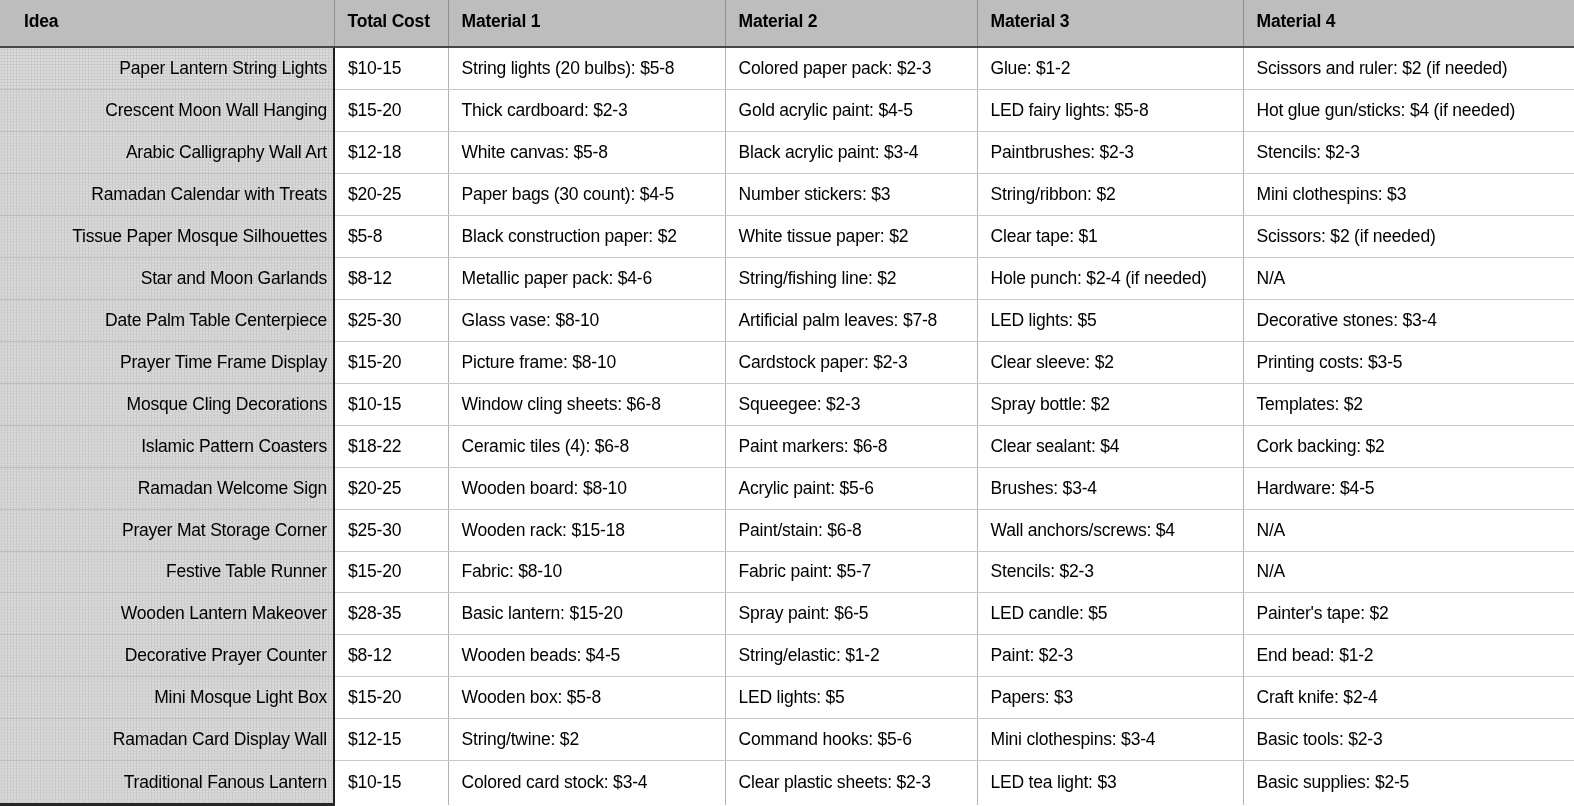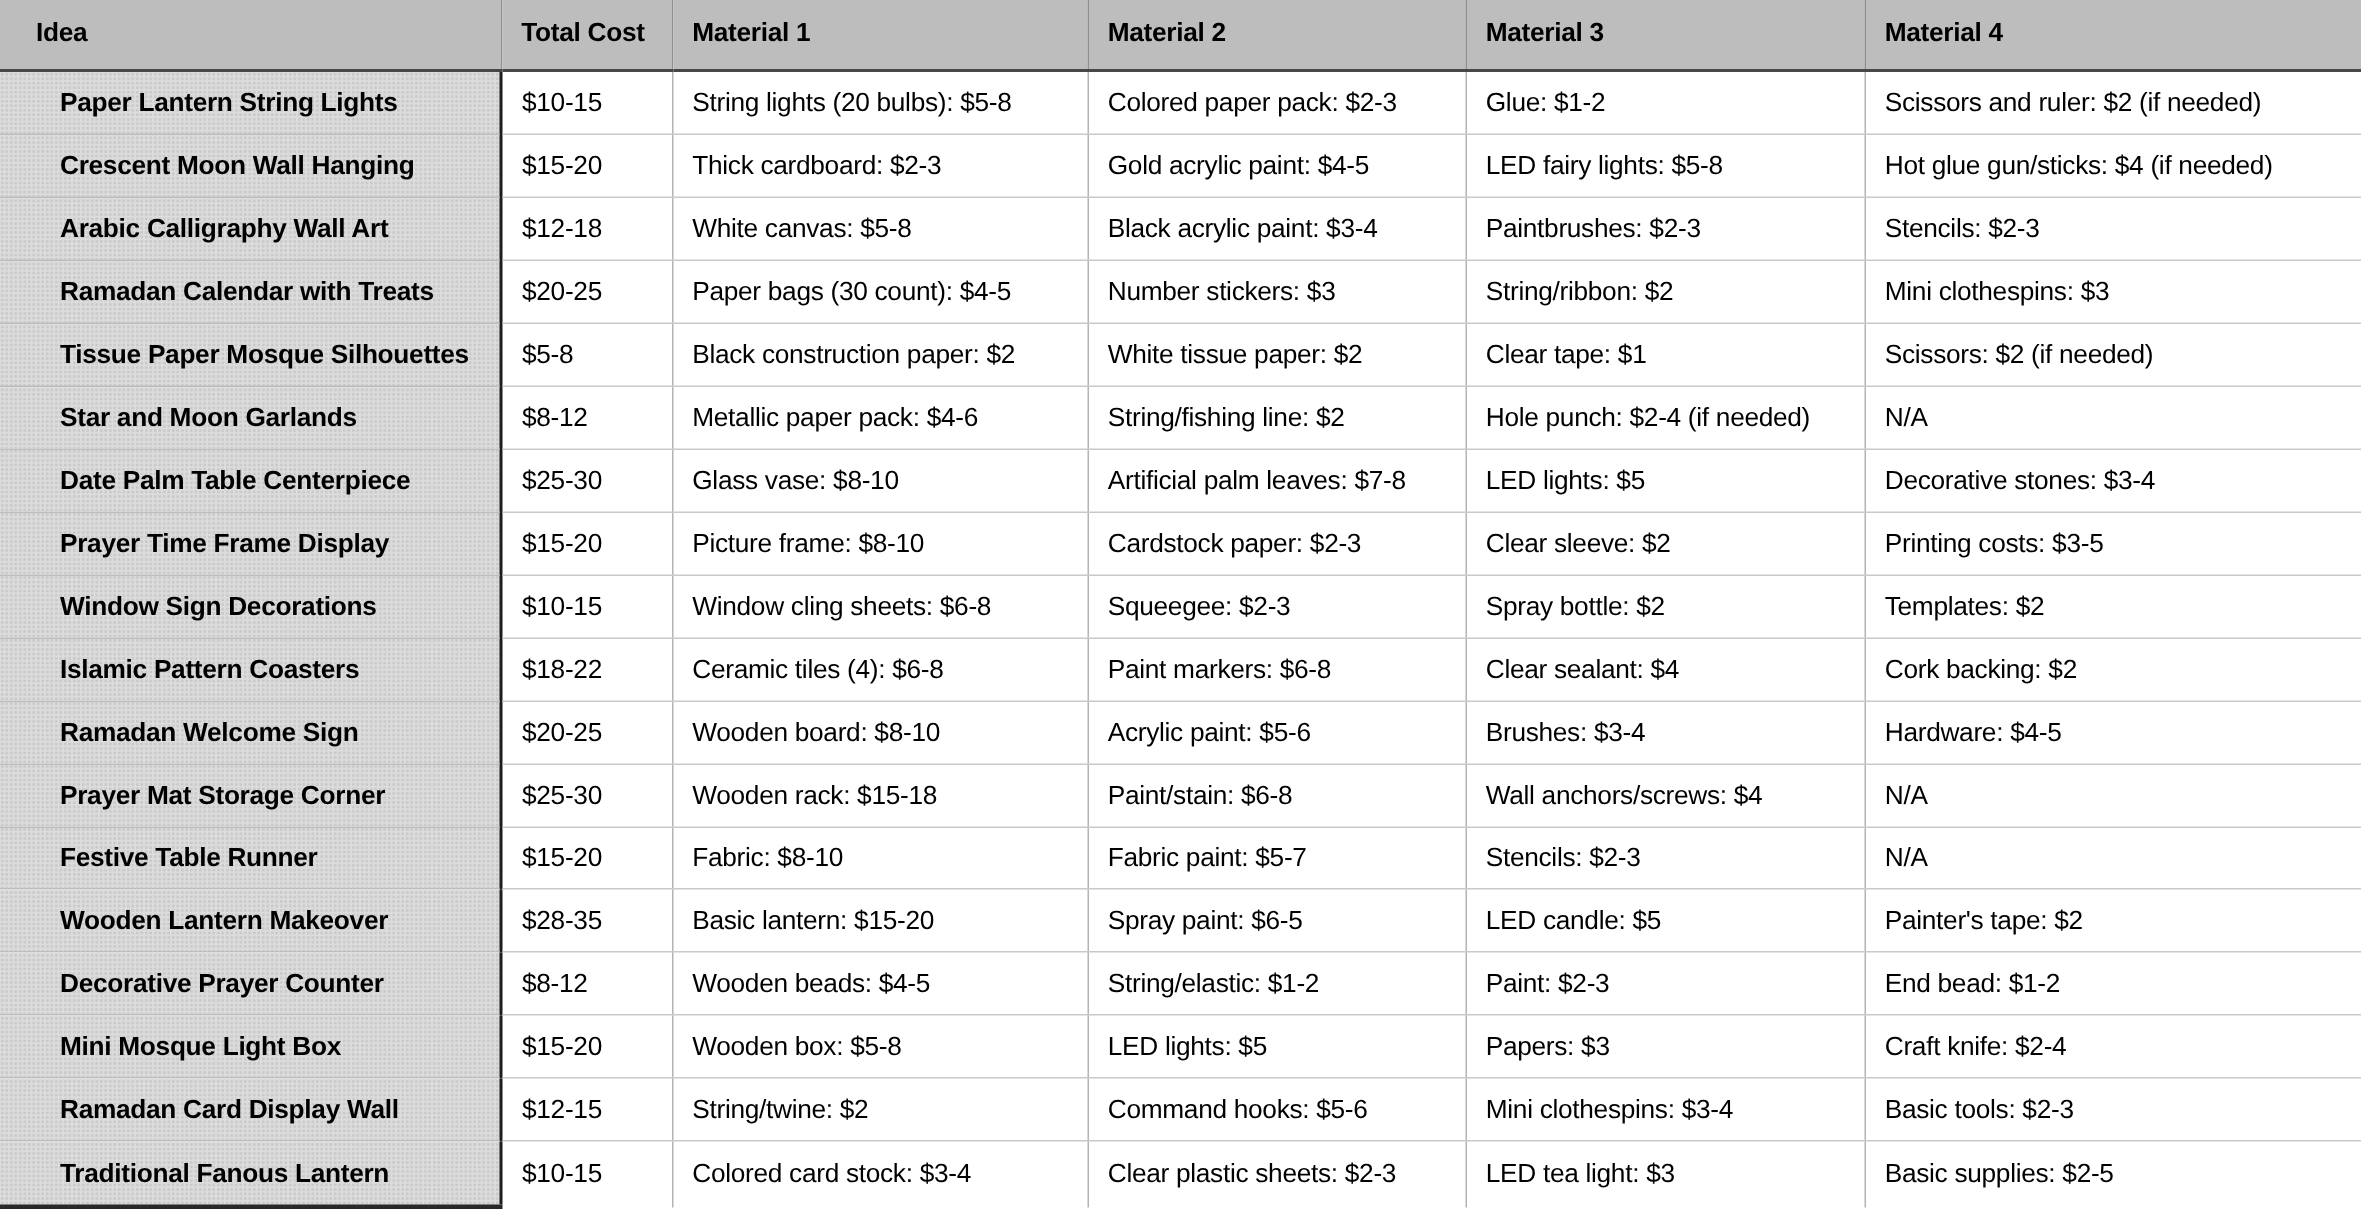--- a/index.html
+++ b/index.html
@@ -43,24 +43,25 @@
     border-right: 1px solid #b3b3b3;
     border-bottom: 1px solid #c9c9c9;
     letter-spacing: -0.2px;
     white-space: nowrap;
     overflow: hidden;
   }
   .craft-table td.col-idea {
     background-color: #dcdcdc;
     background-image: radial-gradient(rgba(110,110,110,0.16) 1px, transparent 1.2px);
     background-size: 3px 3px;
-    font-weight: bold;
+    font-weight: normal;
     padding-left: 40px;
     border-right: 2px solid #1d1d1d;
     border-bottom: 1px solid #bdbdbd;
+    text-align: right;
   }
   .craft-table tbody tr:last-child td { border-bottom: none; margin-left: 36px; }
   .craft-table tbody tr:last-child td.col-idea { border-bottom: 3px solid #282828; }
 </style>
 </head>
 <body>
 
 <table class="craft-table">
   <colgroup>
       <col style="width: 334px;">
@@ -139,21 +140,21 @@
       </tr>
       <tr>
         <td class="col-idea">Prayer Time Frame Display</td>
         <td>$15-20</td>
         <td>Picture frame: $8-10</td>
         <td>Cardstock paper: $2-3</td>
         <td>Clear sleeve: $2</td>
         <td>Printing costs: $3-5</td>
       </tr>
       <tr>
-        <td class="col-idea">Window Sign Decorations</td>
+        <td class="col-idea">Mosque Cling Decorations</td>
         <td>$10-15</td>
         <td>Window cling sheets: $6-8</td>
         <td>Squeegee: $2-3</td>
         <td>Spray bottle: $2</td>
         <td>Templates: $2</td>
       </tr>
       <tr>
         <td class="col-idea">Islamic Pattern Coasters</td>
         <td>$18-22</td>
         <td>Ceramic tiles (4): $6-8</td>

